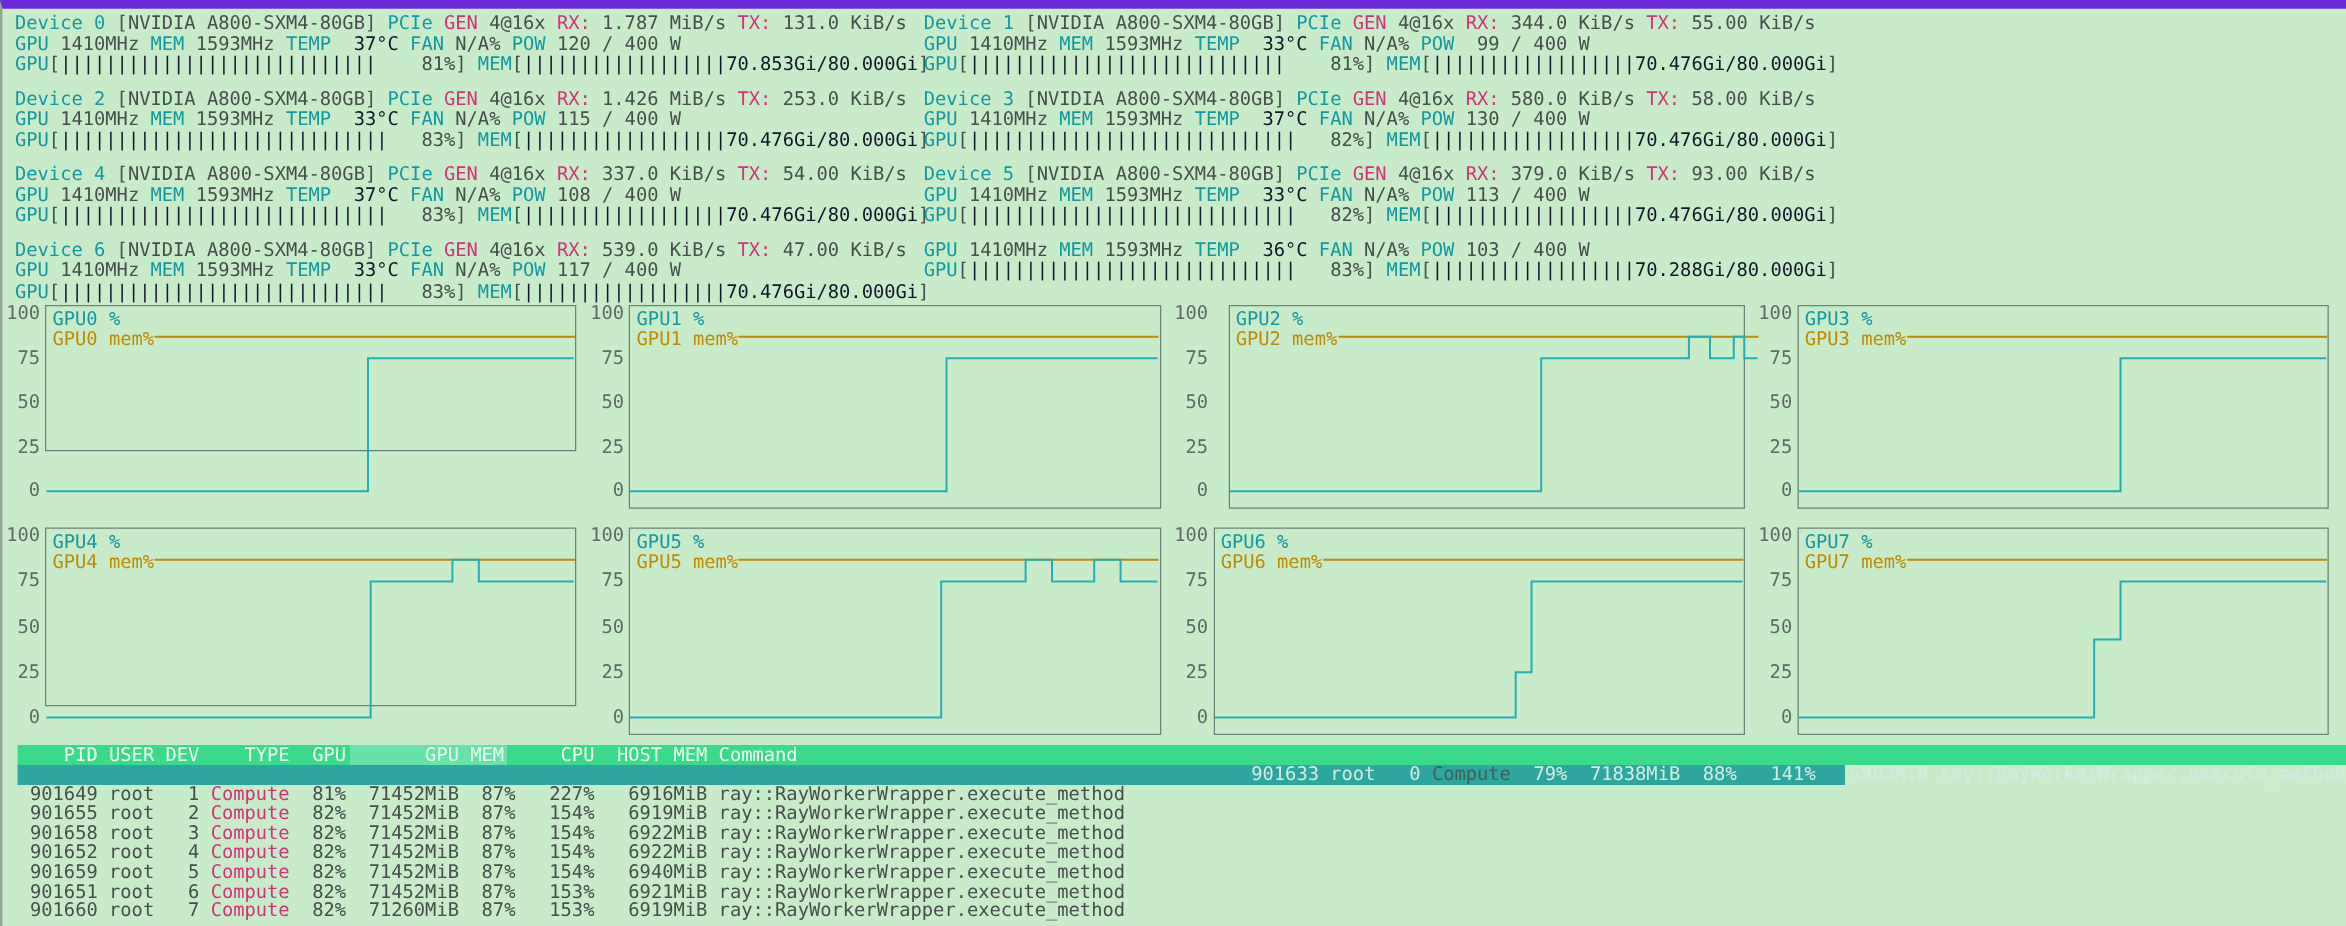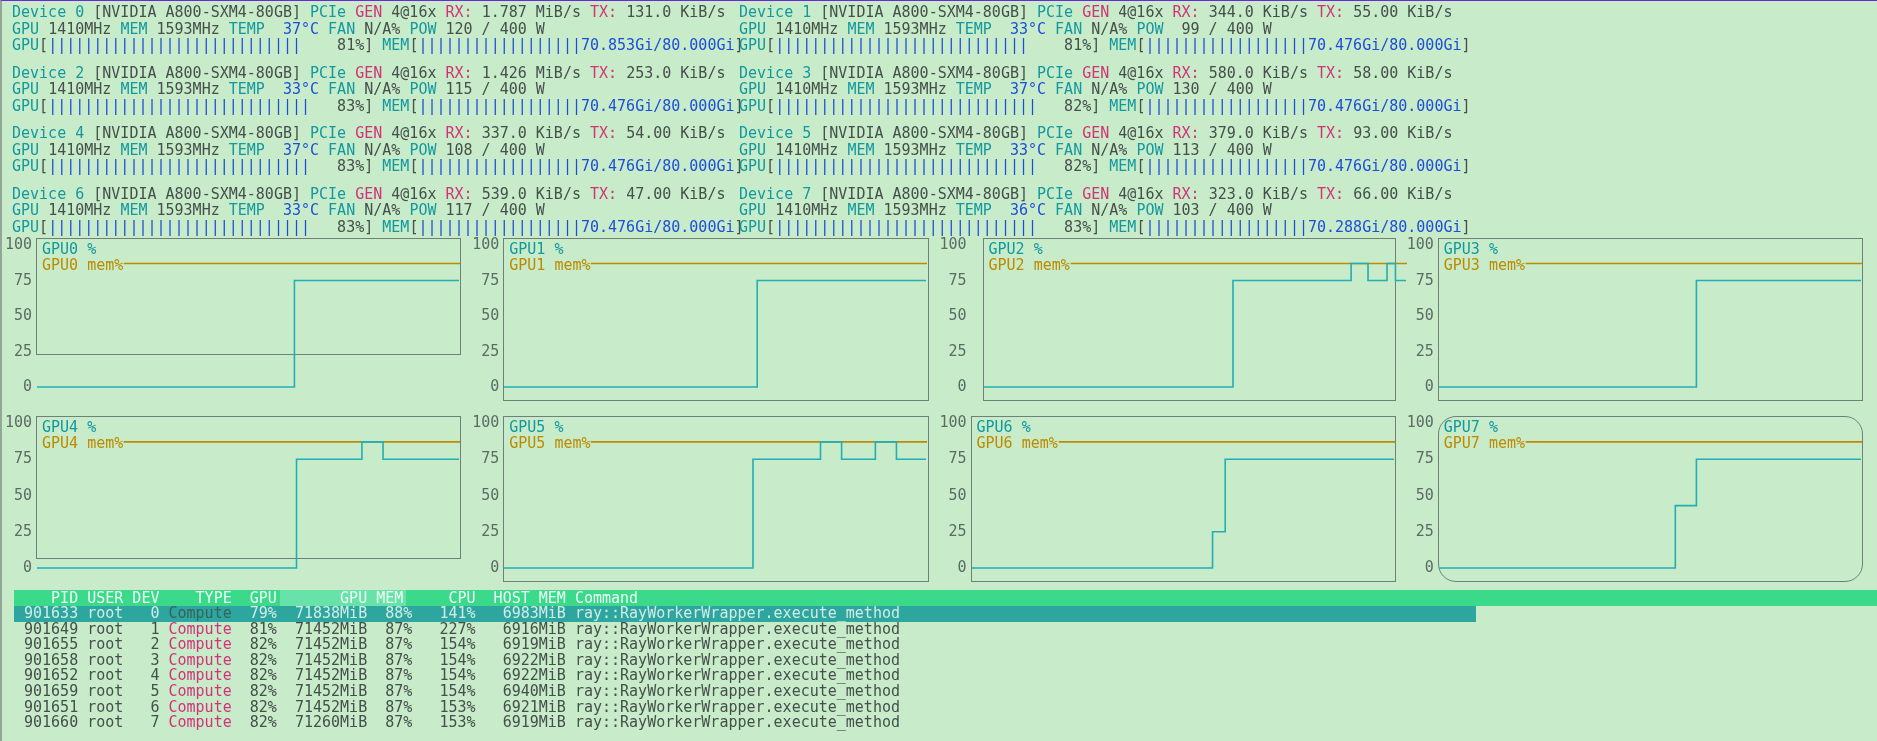--- a/index.html
+++ b/index.html
@@ -1,21 +1,21 @@
 <!DOCTYPE html>
 <html><head>
 <meta charset="utf-8">
 <style>
   * { margin:0; padding:0; box-sizing:border-box; }
   html,body { background:#b9ddbb; }
   .screen {
     position:relative;
     width:1877px; height:741px;
     background:#c8ecca;
-    border-top:1px solid #6d28d9;
+    border-top:7px solid #6d28d9;
     border-left:2px solid #93a796;
     font-family:"DejaVu Sans Mono","Liberation Mono",monospace;
     font-size:15px;
     overflow:hidden;
   }
   .devices {
     padding:3px 0 0 10px;
     display:grid;
     grid-template-columns:727px 727px;
     grid-row-gap:11px;
@@ -40,21 +40,21 @@
   .ptable { margin-top:8px;padding-left:12px; }
   .prow { height:15.6px; line-height:15.6px; white-space:pre; }
   .phead {
     height:16px; line-height:16px; white-space:pre;
     padding-left:10px;
   }
   .prow { padding-left:10px; }
   .c-teal    { color:#13989f; }
   .c-dark    { color:#454f4b; }
   .c-magenta { color:#d23278; }
-  .c-green   { color:#1d4ed8; }
+  .c-green   { color:#0f172a; }
   .c-orange  { color:#bd8a00; }
   .c-headtx  { color:#eefff5; }
   .c-seltx   { color:#d2ece5; }
   .c-selcompute { color:#3a615c; }
 </style>
 </head>
 <body>
 
 <div class="screen">
   <div class="devices" id="devices">
@@ -87,21 +87,20 @@
         <div class="devline"><span class="c-teal">Device 5 </span><span class="c-dark">[NVIDIA A800-SXM4-80GB] </span><span class="c-teal">PCIe </span><span class="c-magenta">GEN </span><span class="c-dark">4@16x </span><span class="c-magenta">RX: </span><span class="c-dark">379.0 KiB/s </span><span class="c-magenta">TX: </span><span class="c-dark">93.00 KiB/s</span></div>
         <div class="devline"><span class="c-teal">GPU </span><span class="c-dark">1410MHz </span><span class="c-teal">MEM </span><span class="c-dark">1593MHz </span><span class="c-teal">TEMP </span><span class="c-green"> 33°C </span><span class="c-teal">FAN </span><span class="c-dark">N/A% </span><span class="c-teal">POW </span><span class="c-dark">113 / 400 W</span></div>
         <div class="devline"><span class="c-teal">GPU</span><span class="c-dark">[</span><span class="c-green">|||||||||||||||||||||||||||||</span><span class="c-dark">   82%</span><span class="c-dark">] </span><span class="c-teal">MEM</span><span class="c-dark">[</span><span class="c-green">||||||||||||||||||70.476Gi/80.000Gi</span><span class="c-dark">]</span></div>
       </div>
       <div>
         <div class="devline"><span class="c-teal">Device 6 </span><span class="c-dark">[NVIDIA A800-SXM4-80GB] </span><span class="c-teal">PCIe </span><span class="c-magenta">GEN </span><span class="c-dark">4@16x </span><span class="c-magenta">RX: </span><span class="c-dark">539.0 KiB/s </span><span class="c-magenta">TX: </span><span class="c-dark">47.00 KiB/s</span></div>
         <div class="devline"><span class="c-teal">GPU </span><span class="c-dark">1410MHz </span><span class="c-teal">MEM </span><span class="c-dark">1593MHz </span><span class="c-teal">TEMP </span><span class="c-green"> 33°C </span><span class="c-teal">FAN </span><span class="c-dark">N/A% </span><span class="c-teal">POW </span><span class="c-dark">117 / 400 W</span></div>
         <div class="devline"><span class="c-teal">GPU</span><span class="c-dark">[</span><span class="c-green">|||||||||||||||||||||||||||||</span><span class="c-dark">   83%</span><span class="c-dark">] </span><span class="c-teal">MEM</span><span class="c-dark">[</span><span class="c-green">||||||||||||||||||70.476Gi/80.000Gi</span><span class="c-dark">]</span></div>
       </div>
       <div>
-        <div class="devline"><span class="c-teal">Device 7 </span><span class="c-dark">[NVIDIA A800-SXM4-80GB] </span><span class="c-teal">PCIe </span><span class="c-magenta">GEN </span><span class="c-dark">4@16x </span><span class="c-magenta">RX: </span><span class="c-dark">323.0 KiB/s </span><span class="c-magenta">TX: </span><span class="c-dark">66.00 KiB/s</span></div>
         <div class="devline"><span class="c-teal">GPU </span><span class="c-dark">1410MHz </span><span class="c-teal">MEM </span><span class="c-dark">1593MHz </span><span class="c-teal">TEMP </span><span class="c-green"> 36°C </span><span class="c-teal">FAN </span><span class="c-dark">N/A% </span><span class="c-teal">POW </span><span class="c-dark">103 / 400 W</span></div>
         <div class="devline"><span class="c-teal">GPU</span><span class="c-dark">[</span><span class="c-green">|||||||||||||||||||||||||||||</span><span class="c-dark">   83%</span><span class="c-dark">] </span><span class="c-teal">MEM</span><span class="c-dark">[</span><span class="c-green">||||||||||||||||||70.288Gi/80.000Gi</span><span class="c-dark">]</span></div>
       </div>
     </div>
   <div class="graphs" id="graphs">
       <div class="graph-row">
         <div class="graph-unit" style="height: 163px;">
           <div class="axis">
             <div class="tick" style="top: -2px;">100</div>
             <div class="tick" style="top: 33.5px;">75</div>
@@ -223,34 +222,34 @@
           </div>
         </div>
         <div class="graph-unit" style="height: 166px;">
           <div class="axis">
             <div class="tick" style="top: -2px;">100</div>
             <div class="tick" style="top: 34.25px;">75</div>
             <div class="tick" style="top: 70.5px;">50</div>
             <div class="tick" style="top: 106.75px;">25</div>
             <div class="tick" style="top: 143px;">0</div>
           </div>
-          <div class="panel" style="height: 166px; border-radius: 18px;">
+          <div class="panel" style="height: 166px;">
             <div class="legend util c-teal">GPU7 %</div>
             <div class="legend mem c-orange">GPU7 mem%</div>
             <svg width="423" height="164">
               <polyline points="86.71499999999999,24.85 423,24.85" fill="none" stroke="#bd8a00" stroke-width="1.6"></polyline>
               <polyline points="0,151 236.32000000000002,151 236.32000000000002,88.65 257.42,88.65 257.42,42.25 422,42.25" fill="none" stroke="#22aeb4" stroke-width="1.6"></polyline>
             </svg>
           </div>
         </div>
       </div>
     </div>
   <div class="ptable" id="ptable">
       <div class="phead c-headtx" style="background: linear-gradient(to right, rgb(59, 218, 139) 0px, rgb(59, 218, 139) 266px, rgb(103, 227, 169) 266px, rgb(103, 227, 169) 392px, rgb(59, 218, 139) 392px, rgb(59, 218, 139) 100%);">   PID USER DEV    TYPE  GPU       GPU MEM     CPU  HOST MEM Command</div>
-      <div class="prow" style="background: linear-gradient(to right, rgb(45, 166, 159) 0px, rgb(45, 166, 159) 1462px, transparent 1462px);"><span class="c-seltx">901633 root   0 </span><span class="c-selcompute">Compute</span><span class="c-seltx">  79%  71838MiB  88%   141%   6983MiB ray::RayWorkerWrapper.execute_method</span></div>
+      <div class="prow" style="background: linear-gradient(to right, rgb(45, 166, 159) 0px, rgb(45, 166, 159) 1462px, transparent 1462px); text-align: right;"><span class="c-seltx">901633 root   0 </span><span class="c-selcompute">Compute</span><span class="c-seltx">  79%  71838MiB  88%   141%   6983MiB ray::RayWorkerWrapper.execute_method</span></div>
       <div class="prow"><span class="c-dark">901649 root   1 </span><span class="c-magenta">Compute</span><span class="c-dark">  81%  71452MiB  87%   227%   6916MiB ray::RayWorkerWrapper.execute_method</span></div>
       <div class="prow"><span class="c-dark">901655 root   2 </span><span class="c-magenta">Compute</span><span class="c-dark">  82%  71452MiB  87%   154%   6919MiB ray::RayWorkerWrapper.execute_method</span></div>
       <div class="prow"><span class="c-dark">901658 root   3 </span><span class="c-magenta">Compute</span><span class="c-dark">  82%  71452MiB  87%   154%   6922MiB ray::RayWorkerWrapper.execute_method</span></div>
       <div class="prow"><span class="c-dark">901652 root   4 </span><span class="c-magenta">Compute</span><span class="c-dark">  82%  71452MiB  87%   154%   6922MiB ray::RayWorkerWrapper.execute_method</span></div>
       <div class="prow"><span class="c-dark">901659 root   5 </span><span class="c-magenta">Compute</span><span class="c-dark">  82%  71452MiB  87%   154%   6940MiB ray::RayWorkerWrapper.execute_method</span></div>
       <div class="prow"><span class="c-dark">901651 root   6 </span><span class="c-magenta">Compute</span><span class="c-dark">  82%  71452MiB  87%   153%   6921MiB ray::RayWorkerWrapper.execute_method</span></div>
       <div class="prow"><span class="c-dark">901660 root   7 </span><span class="c-magenta">Compute</span><span class="c-dark">  82%  71260MiB  87%   153%   6919MiB ray::RayWorkerWrapper.execute_method</span></div>
     </div>
 </div>
 

